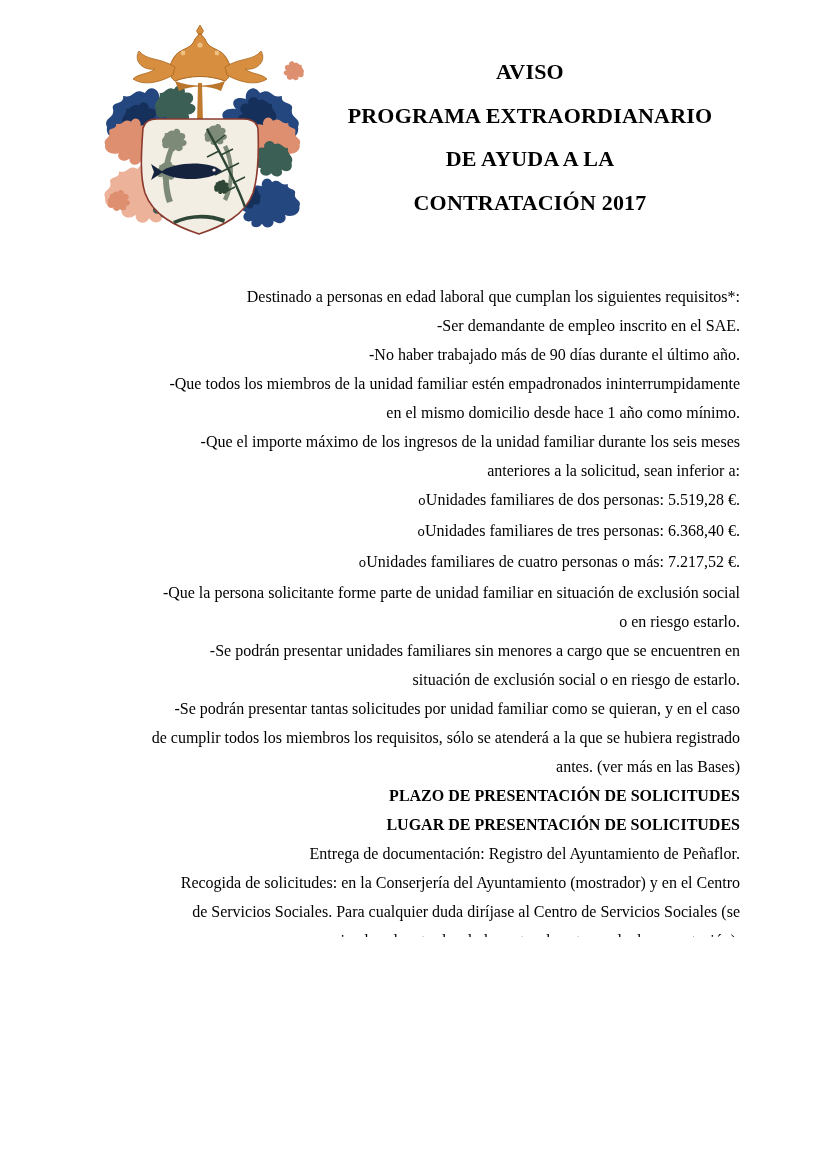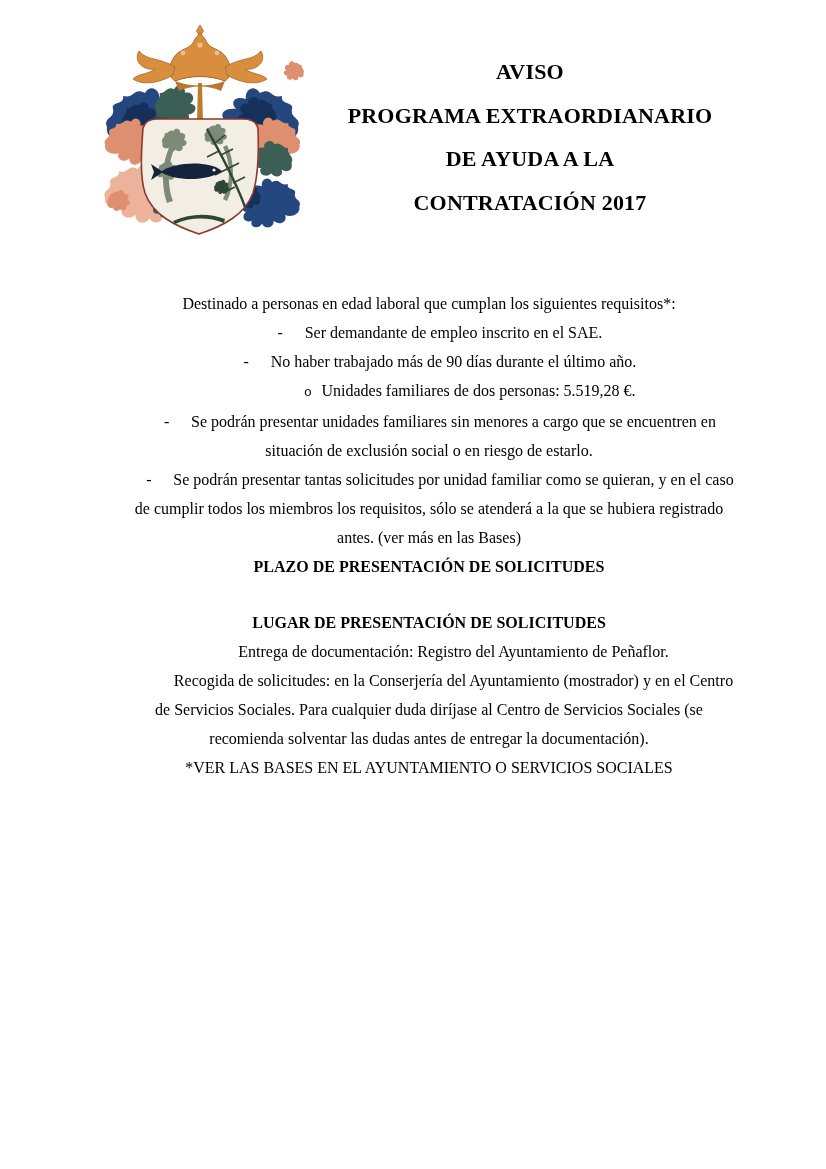--- a/index.html
+++ b/index.html
@@ -29,43 +29,43 @@
     text-align: center;
     font-size: 22px;
     font-weight: bold;
     line-height: 43.5px;
     letter-spacing: 0.2px;
   }
   
   .content {
     position: absolute;
     left: 118px;
-    top: 289px;
+    top: 282px;
     width: 622px;
     font-size: 16px;
     line-height: 29px;
-    text-align: center;
+    text-align: right;
   }
   .content p, .content h2 { margin: 0; padding: 0; font-size: 16px; font-weight: normal; }
   .intro { font-weight: bold; }
   .dash {
     display: inline-block;
     width: 49px;
   }
   .o-marker {
     display: inline-block;
     width: 27px;
     margin-left: 72px;
     font-family: "Liberation Mono", "DejaVu Sans Mono", monospace;
     font-size: 13px;
   }
   .indented { text-indent: 49px; }
   h2.section-heading { font-weight: bold; }
   h2.plazo-heading { }
-  h2.lugar-heading { margin-top: 27px; }
+  h2.lugar-heading { }
   .footer-note { margin-top: 27px; }
   b { font-weight: normal; }
 </style>
 </head>
 <body>
 
 <div class="page">
 
   <svg class="crest" viewBox="0 0 215 215" xmlns="http://www.w3.org/2000/svg">
     <defs>
@@ -141,24 +141,29 @@
   </div>
 
   <main class="content">
 
     <p class="intro">Destinado a personas en edad laboral que cumplan los siguientes requisitos*:</p>
 
     <p><span class="dash">-</span><span>Ser </span><b>demandante de empleo</b><span> inscrito en el SAE.</span></p>
 
     <p><span class="dash">-</span><span>No haber trabajado más de </span><b>90 días</b><span> durante el último año.</span></p>
 
+    <p><span class="dash">-</span><span>Que todos los miembros de la unidad familiar estén </span><b>empadronados</b><span> ininterrumpidamente en el mismo domicilio desde hace 1 año como mínimo.</span></p>
 
+    <p><span class="dash">-</span><span>Que el importe máximo de los </span><b>ingresos</b><span> de la unidad familiar durante los seis meses anteriores a la solicitud, sean inferior a:</span></p>
 
     <p><span class="o-marker">o</span><span>Unidades familiares de dos personas: 5.519,28 €.</span></p>
+    <p><span class="o-marker">o</span><span>Unidades familiares de tres personas: 6.368,40 €.</span></p>
+    <p><span class="o-marker">o</span><span>Unidades familiares de cuatro personas o más: 7.217,52 €.</span></p>
 
+    <p><span class="dash">-</span><span>Que la persona solicitante forme parte de unidad familiar en situación de </span><b>exclusión social o en riesgo estarlo.</b></p>
 
     <p><span class="dash">-</span><span>Se podrán presentar unidades familiares sin menores a cargo que se encuentren en situación de exclusión social o en riesgo de estarlo.</span></p>
 
     <p><span class="dash">-</span><span>Se podrán presentar tantas solicitudes por unidad familiar como se quieran, y en el caso de cumplir todos los miembros los requisitos, sólo se atenderá a la que se hubiera registrado antes. (ver más en las Bases)</span></p>
 
     <h2 class="section-heading plazo-heading">PLAZO DE PRESENTACIÓN DE SOLICITUDES</h2>
 
     <h2 class="section-heading lugar-heading">LUGAR DE PRESENTACIÓN DE SOLICITUDES</h2>
     <p class="indented"><b>Entrega de documentación:</b><span> Registro del Ayuntamiento de Peñaflor.</span></p>
     <p class="indented"><b>Recogida de solicitudes:</b><span> en la Conserjería del Ayuntamiento (mostrador) y en el Centro de Servicios Sociales. Para cualquier duda diríjase al Centro de Servicios Sociales (se recomienda solventar las dudas antes de entregar la documentación).</span></p>

